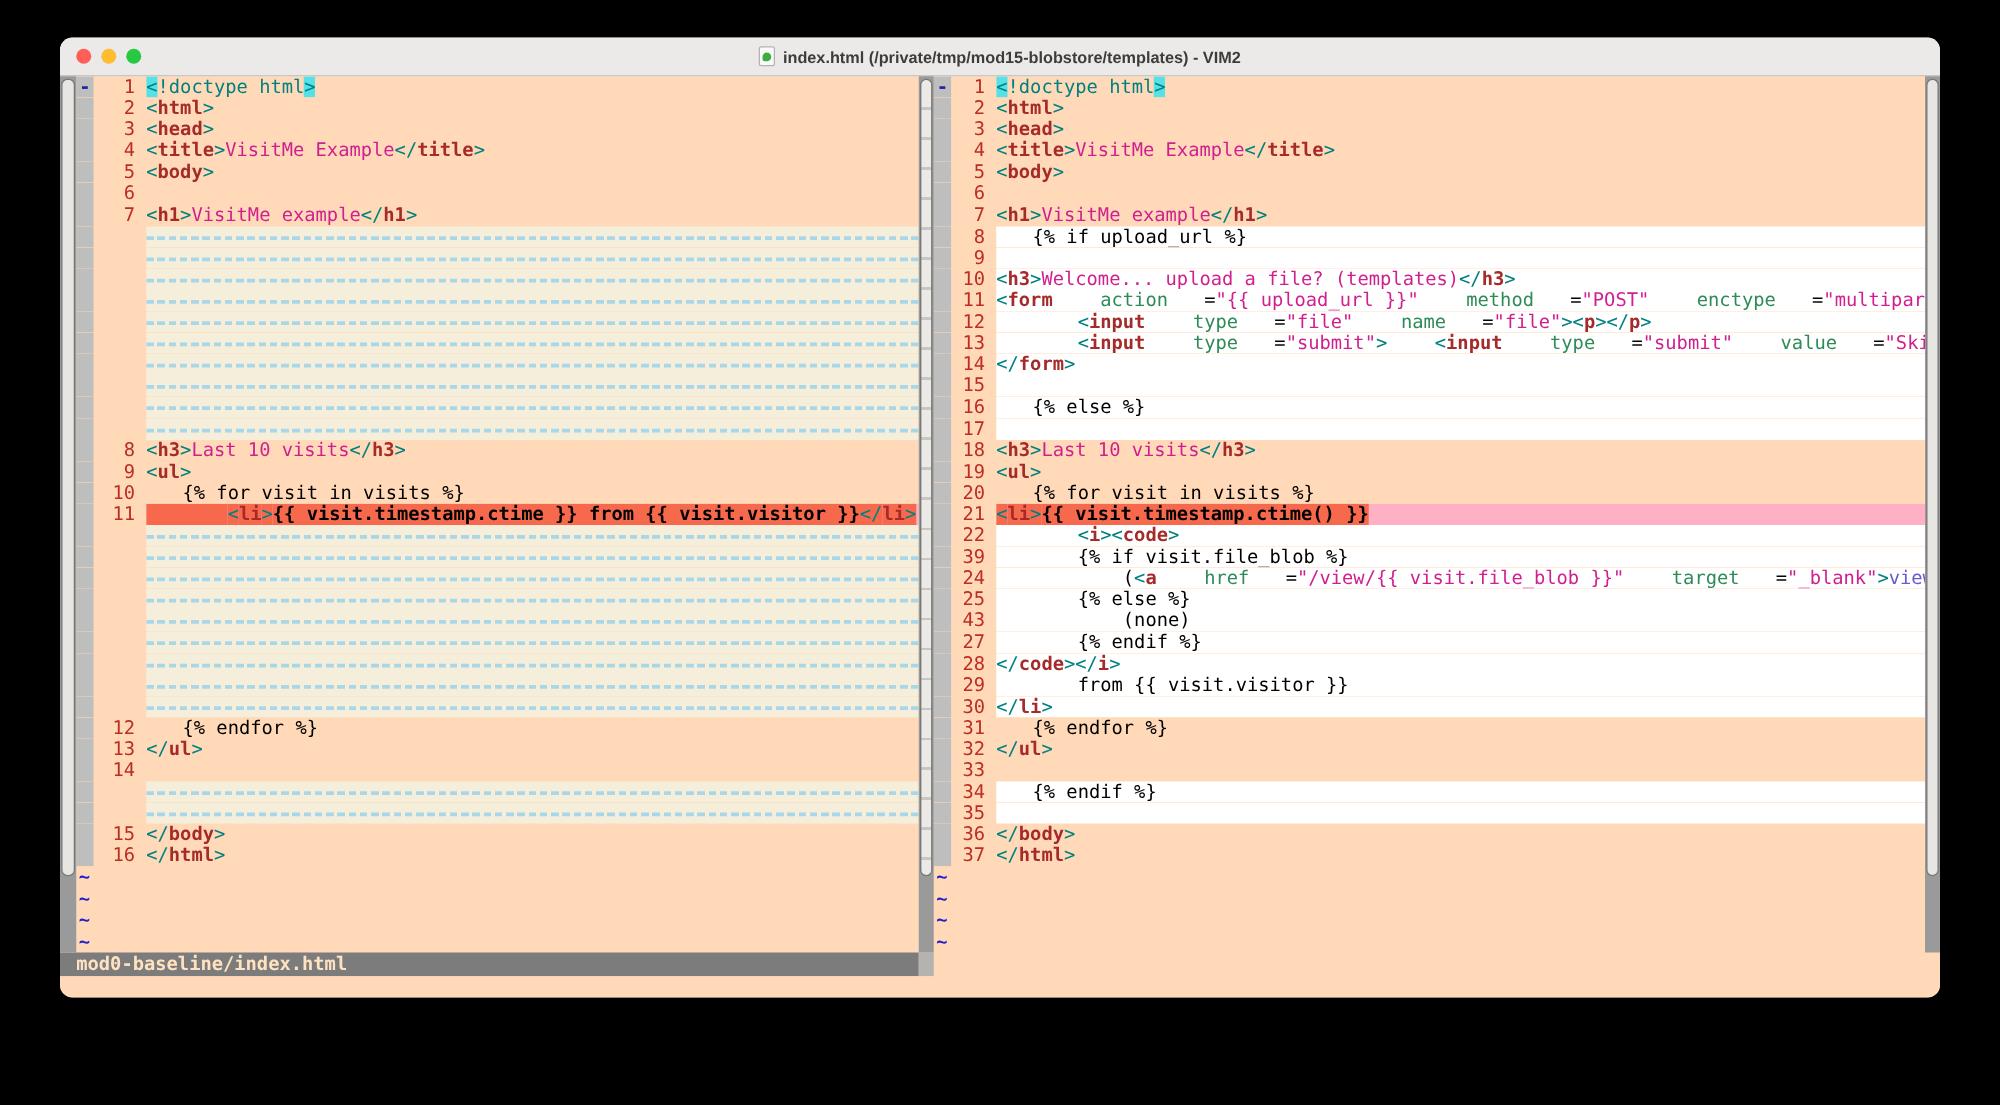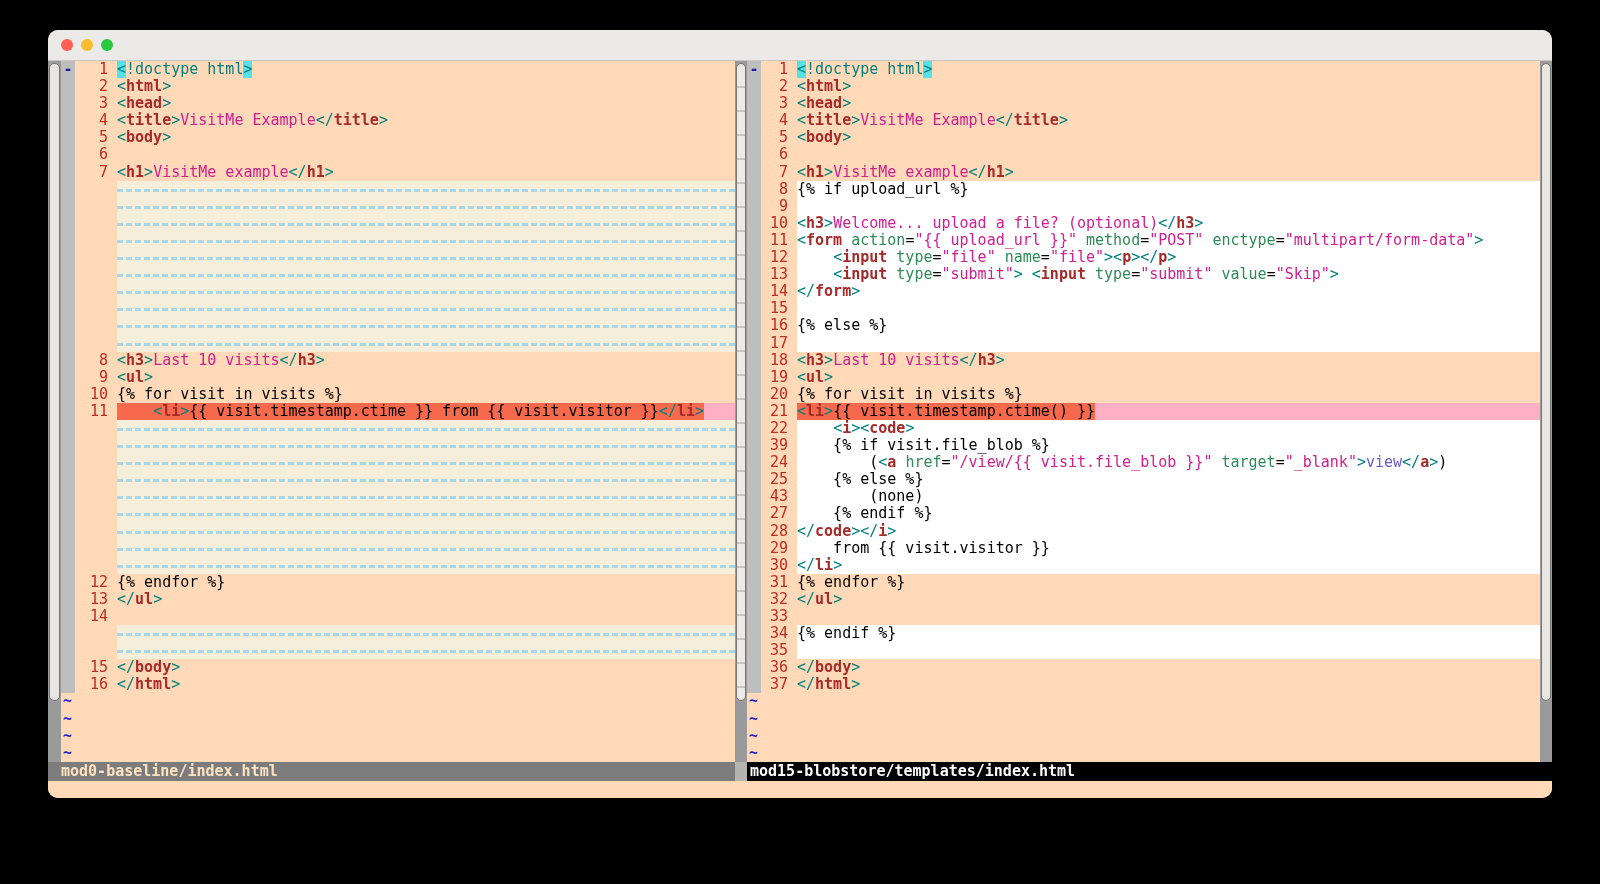--- a/index.html
+++ b/index.html
@@ -52,42 +52,46 @@
   .row.fill .text{background:var(--cream);}
   .dashes{display:block;height:3px;margin-top:8px;
     background:repeating-linear-gradient(90deg,var(--dash) 0 6px,transparent 6px 9px);}
   .row.tilde{padding-left:2px;color:var(--tilde_color);font-weight:bold;}
   
   .t{color:var(--bracket);}
   .tag{color:var(--tag);font-weight:bold;}
   .attr{color:var(--attr);font-weight:normal;}
   .str{color:var(--string);}
   .title{color:var(--string);font-weight:normal;}
-  .txt{color:var(--text);}
-  .txtb{color:var(--text);font-weight:normal;}
+  .txt{color:var(--text);padding-left:29px;}
+  .txtb{color:var(--text);font-weight:bold;}
   .link{color:var(--link_color);}
   .mp{background:var(--matchparen);color:var(--bracket);}
   .dt{background:var(--coral);}
   
   .statusrow{flex:0 0 19px;display:flex;font:bold 15px/19px "DejaVu Sans Mono","Liberation Mono",monospace;}
   .status-left{flex:0 0 687px;background:var(--status_nc_bg);color:var(--status_nc_fg);padding-left:13px;box-sizing:border-box;white-space:pre;}
   .status-mid{flex:0 0 12px;background:#B5B3B0;}
   .status-right{flex:1 1 auto;background:var(--status_bg);color:var(--status_fg);padding-left:3px;white-space:pre;}
   .cmdline{flex:1 1 auto;background:var(--peach);}
 </style>
 </head>
 <body>
 
 <div class="window">
   <div class="titlebar">
     <div class="traffic">
       <span class="light red"></span>
       <span class="light yellow"></span>
       <span class="light green"></span>
     </div>
+    <div class="title-wrap">
+      <span class="doc-icon"></span>
+      <span>index.html (/private/tmp/mod15-blobstore/templates) - VIM2</span>
+    </div>
   </div>
 
   <div class="content">
     <div class="sb">
         <div class="thumb"></div>
       </div>
     <div class="pane pane-left" id="pane-left">
         <div class="row norm">
           <span class="foldcol">-</span>
           <span class="num">1</span>
@@ -331,21 +335,21 @@
           <span class="text"><span class="txt">{% if upload_url %}</span></span>
         </div>
         <div class="row add">
           <span class="foldcol"></span>
           <span class="num">9</span>
           <span class="text"></span>
         </div>
         <div class="row add">
           <span class="foldcol"></span>
           <span class="num">10</span>
-          <span class="text"><span class="t">&lt;</span><span class="tag">h3</span><span class="t">&gt;</span><span class="title">Welcome... upload a file? (optional)</span><span class="t">&lt;/</span><span class="tag">h3</span><span class="t">&gt;</span></span>
+          <span class="text"><span class="t">&lt;</span><span class="tag">h3</span><span class="t">&gt;</span><span class="title">Welcome... upload a file? (templates)</span><span class="t">&lt;/</span><span class="tag">h3</span><span class="t">&gt;</span></span>
         </div>
         <div class="row add">
           <span class="foldcol"></span>
           <span class="num">11</span>
           <span class="text"><span class="t">&lt;</span><span class="tag">form</span><span class="txt"> </span><span class="attr">action</span><span class="txt">=</span><span class="str">"{{ upload_url }}"</span><span class="txt"> </span><span class="attr">method</span><span class="txt">=</span><span class="str">"POST"</span><span class="txt"> </span><span class="attr">enctype</span><span class="txt">=</span><span class="str">"multipart/form-data"</span><span class="t">&gt;</span></span>
         </div>
         <div class="row add">
           <span class="foldcol"></span>
           <span class="num">12</span>
           <span class="text"><span class="txt">    </span><span class="t">&lt;</span><span class="tag">input</span><span class="txt"> </span><span class="attr">type</span><span class="txt">=</span><span class="str">"file"</span><span class="txt"> </span><span class="attr">name</span><span class="txt">=</span><span class="str">"file"</span><span class="t">&gt;&lt;</span><span class="tag">p</span><span class="t">&gt;&lt;/</span><span class="tag">p</span><span class="t">&gt;</span></span>
@@ -489,16 +493,15 @@
         </div>
       </div>
     <div class="sb sb-right">
         <div class="thumb"></div>
       </div>
   </div>
 
   <div class="statusrow">
     <div class="status-left">mod0-baseline/index.html</div>
     <div class="status-mid"></div>
-    <div class="status-right">mod15-blobstore/templates/index.html</div>
   </div>
   <div class="cmdline"></div>
 </div>
 
 </body></html>

